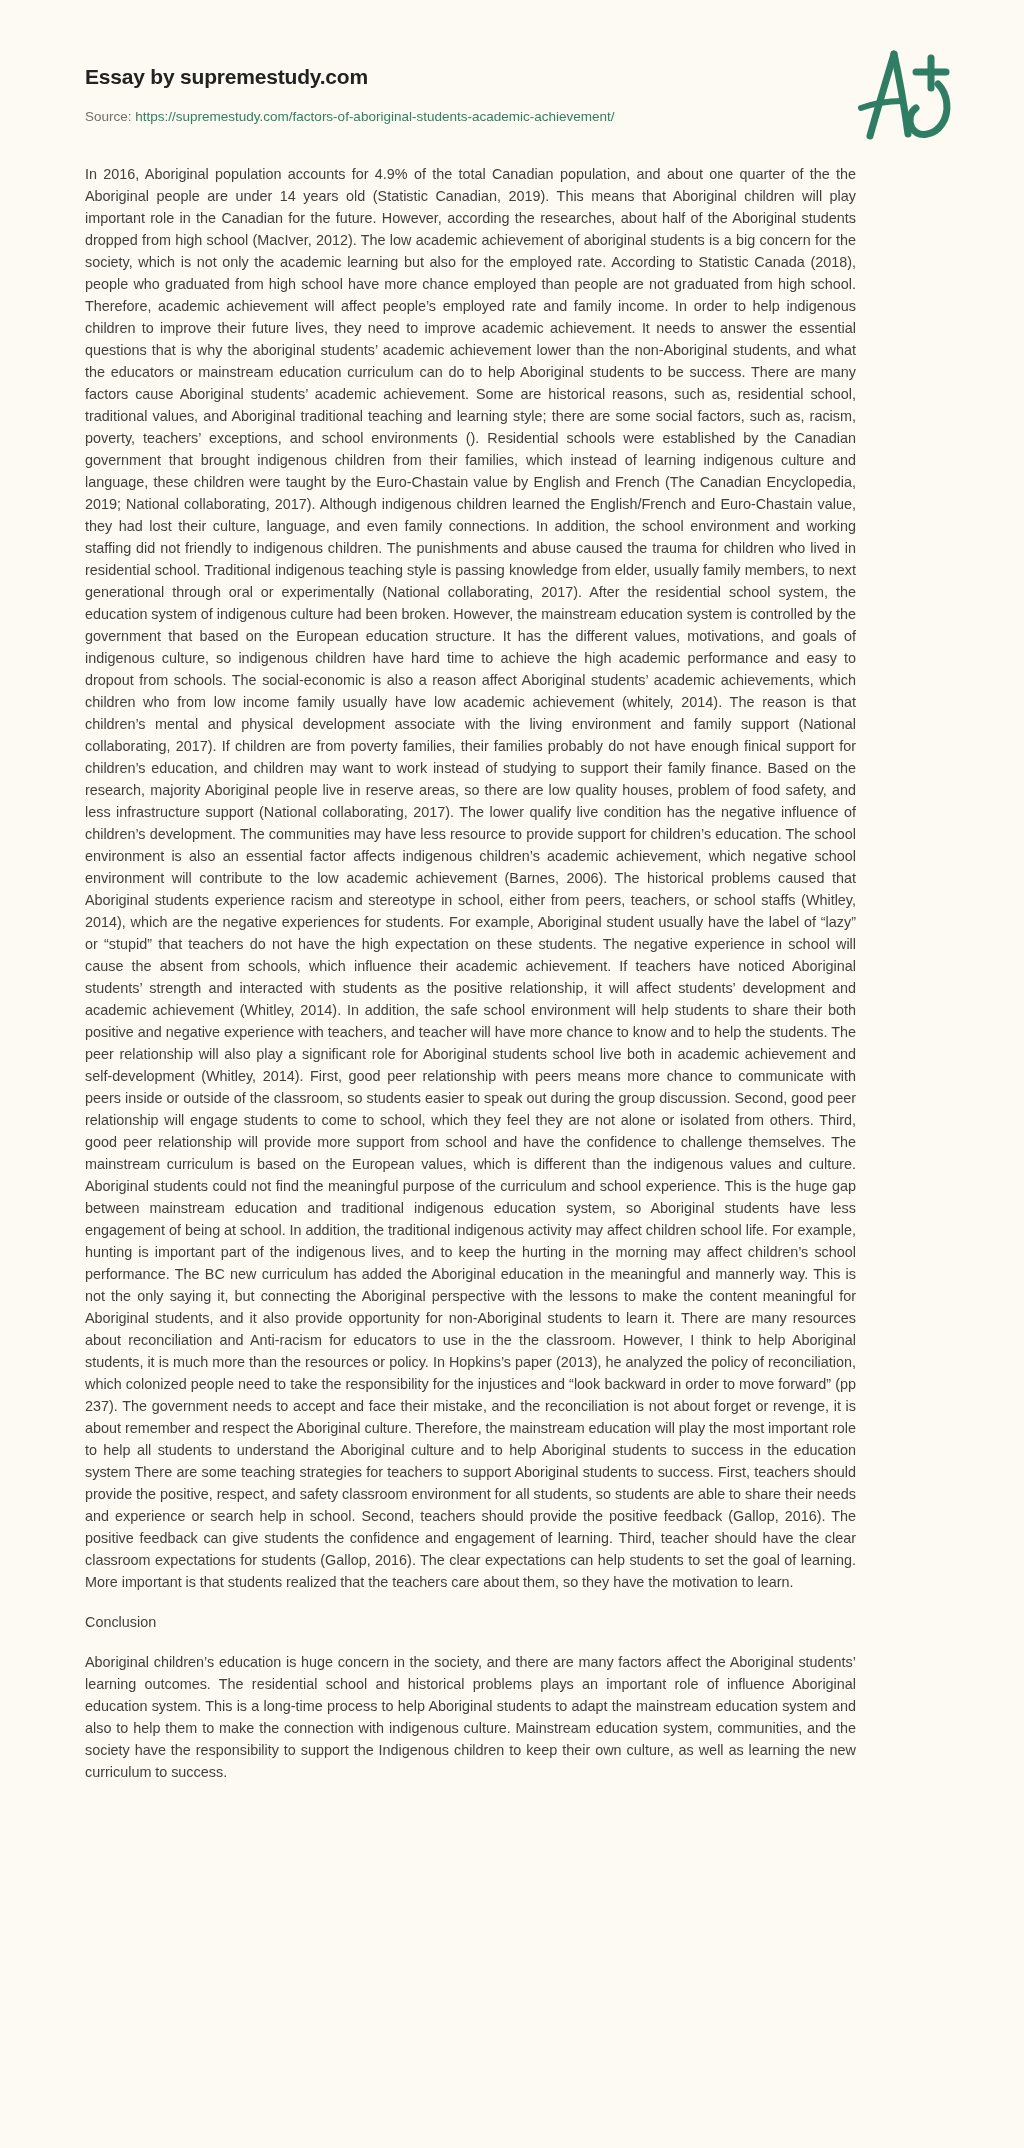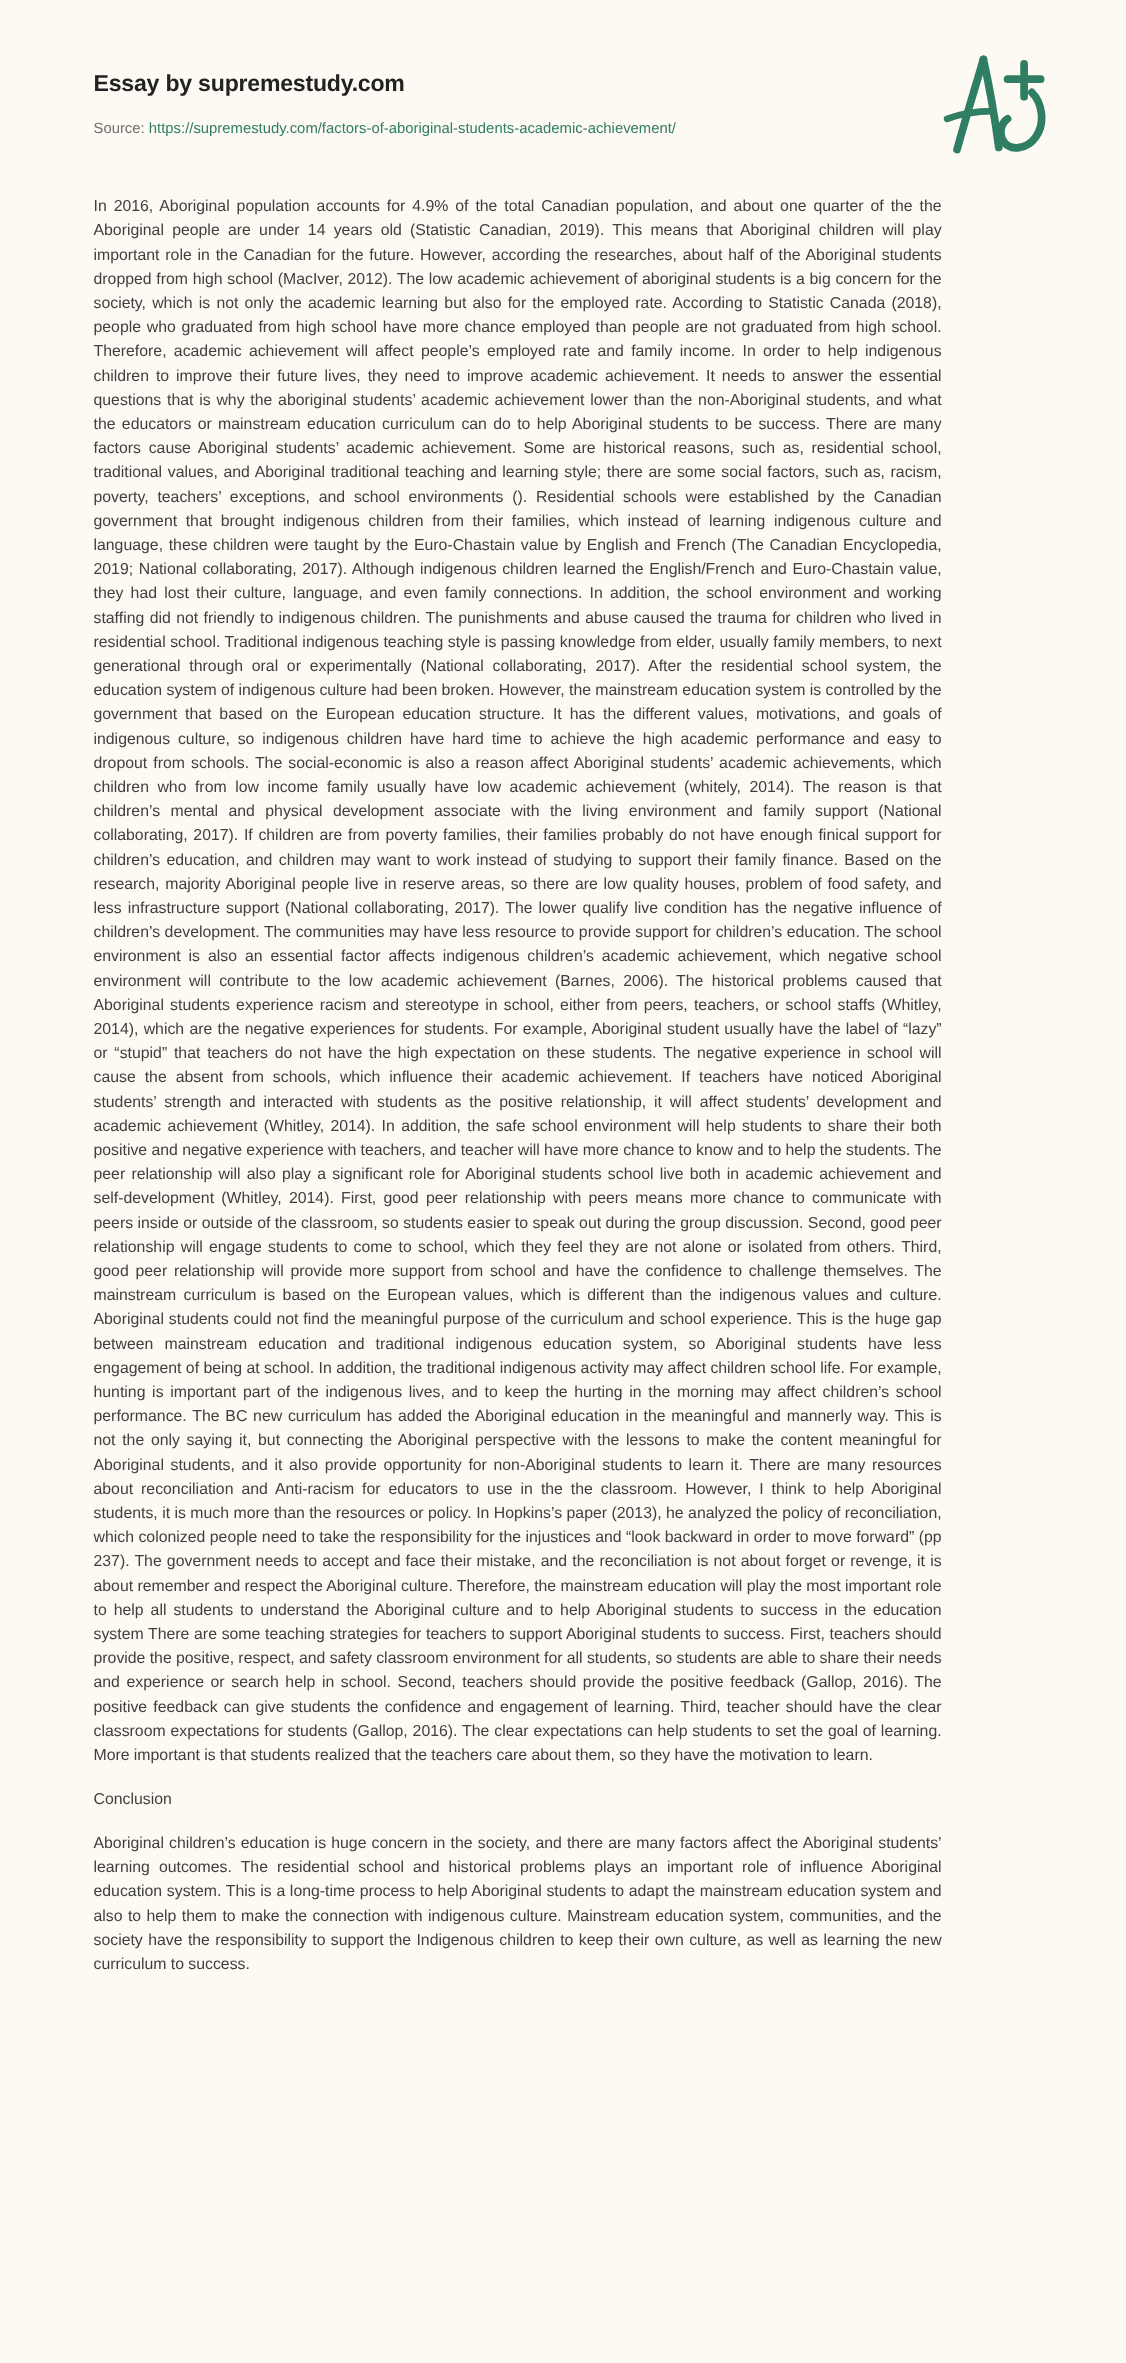--- a/index.html
+++ b/index.html
@@ -87,21 +87,21 @@
   }
   .article-body p {
     margin: 0 0 18px 0;
     font-size: 14.4px;
     line-height: 22px;
     text-align: justify;
     color: #3f3f3d;
     word-spacing: -0.1px;
   }
   .article-body p.first {
-    margin-top: 45px;
+    margin-top: 31px;
   }
   .article-body p.plain {
     text-align: left;
   }
 </style>
 </head>
 <body>
 
 <div class="page">
 

